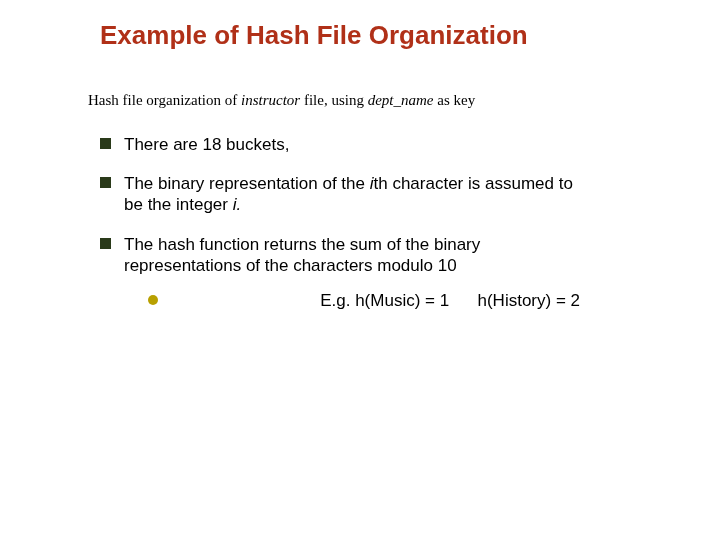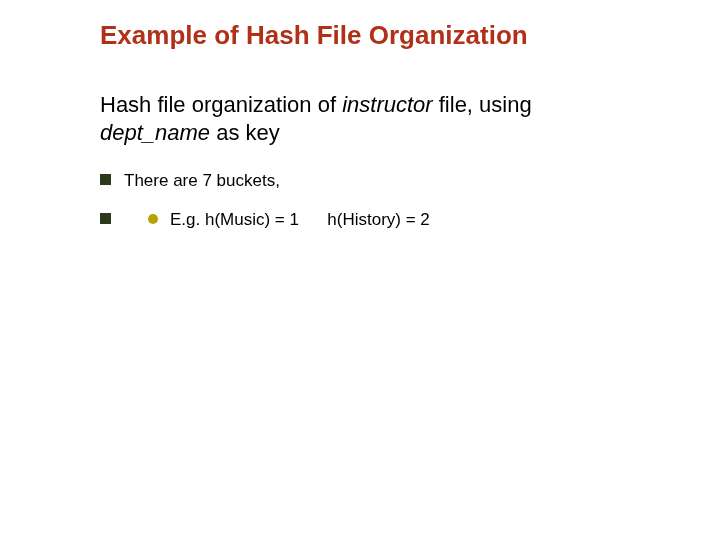--- a/index.html
+++ b/index.html
@@ -18,23 +18,24 @@
     padding: 20px 60px 0 60px;
     position: relative;
   }
   .title {
     font-size: 26px;
     font-weight: bold;
     color: #b03018;
     margin: 0 0 40px 40px;
   }
   .intro {
-    font-size: 22px;
+    font-size: 15px;
     line-height: 1.25;
-    margin: 0 0 24px 40px;
+    margin: 0 0 24px 28px;
+    font-family: Liberation Serif, serif;
   }
   .intro .ital { font-style: italic; }
   ul.bullets {
     list-style: none;
     margin: 0 0 0 40px;
     padding: 0;
   }
   ul.bullets > li {
     position: relative;
     padding-left: 24px;
@@ -55,20 +56,21 @@
   ul.sub {
     list-style: none;
     margin: 14px 0 0 24px;
     padding: 0;
   }
   ul.sub > li {
     position: relative;
     padding-left: 22px;
     font-size: 17px;
     line-height: 1.35;
+    text-align: right;
   }
   ul.sub > li::before {
     content: "";
     position: absolute;
     left: 0;
     top: 5px;
     width: 10px;
     height: 10px;
     background: #b8a000;
     border-radius: 50%;
@@ -84,25 +86,29 @@
 
   <h1 class="title">Example of Hash File Organization</h1>
 
   <p class="intro">
     <span>Hash file organization of </span><span class="ital">instructor</span><span> file, using </span><span class="ital">dept_name</span><span> as key</span><br>
   </p>
 
   <ul class="bullets">
 
     <li>
-      <span>There are 7 buckets,</span>
+      <span>There are 18 buckets,</span>
     </li>
 
+    <li>
+      <span>The binary representation of the </span><span class="ital">i</span><span>th character is assumed to be the integer </span><span class="ital">i.</span><span></span>
+    </li>
 
     <li>
+      <span>The hash function returns the sum of the binary representations of the characters modulo 10</span>
       <ul class="sub">
         <li>
           <span>E.g. h(Music) = 1&nbsp;&nbsp;&nbsp;&nbsp;&nbsp;&nbsp;h(History) = 2</span><br>
         </li>
       </ul>
     </li>
 
   </ul>
 
 </div>

